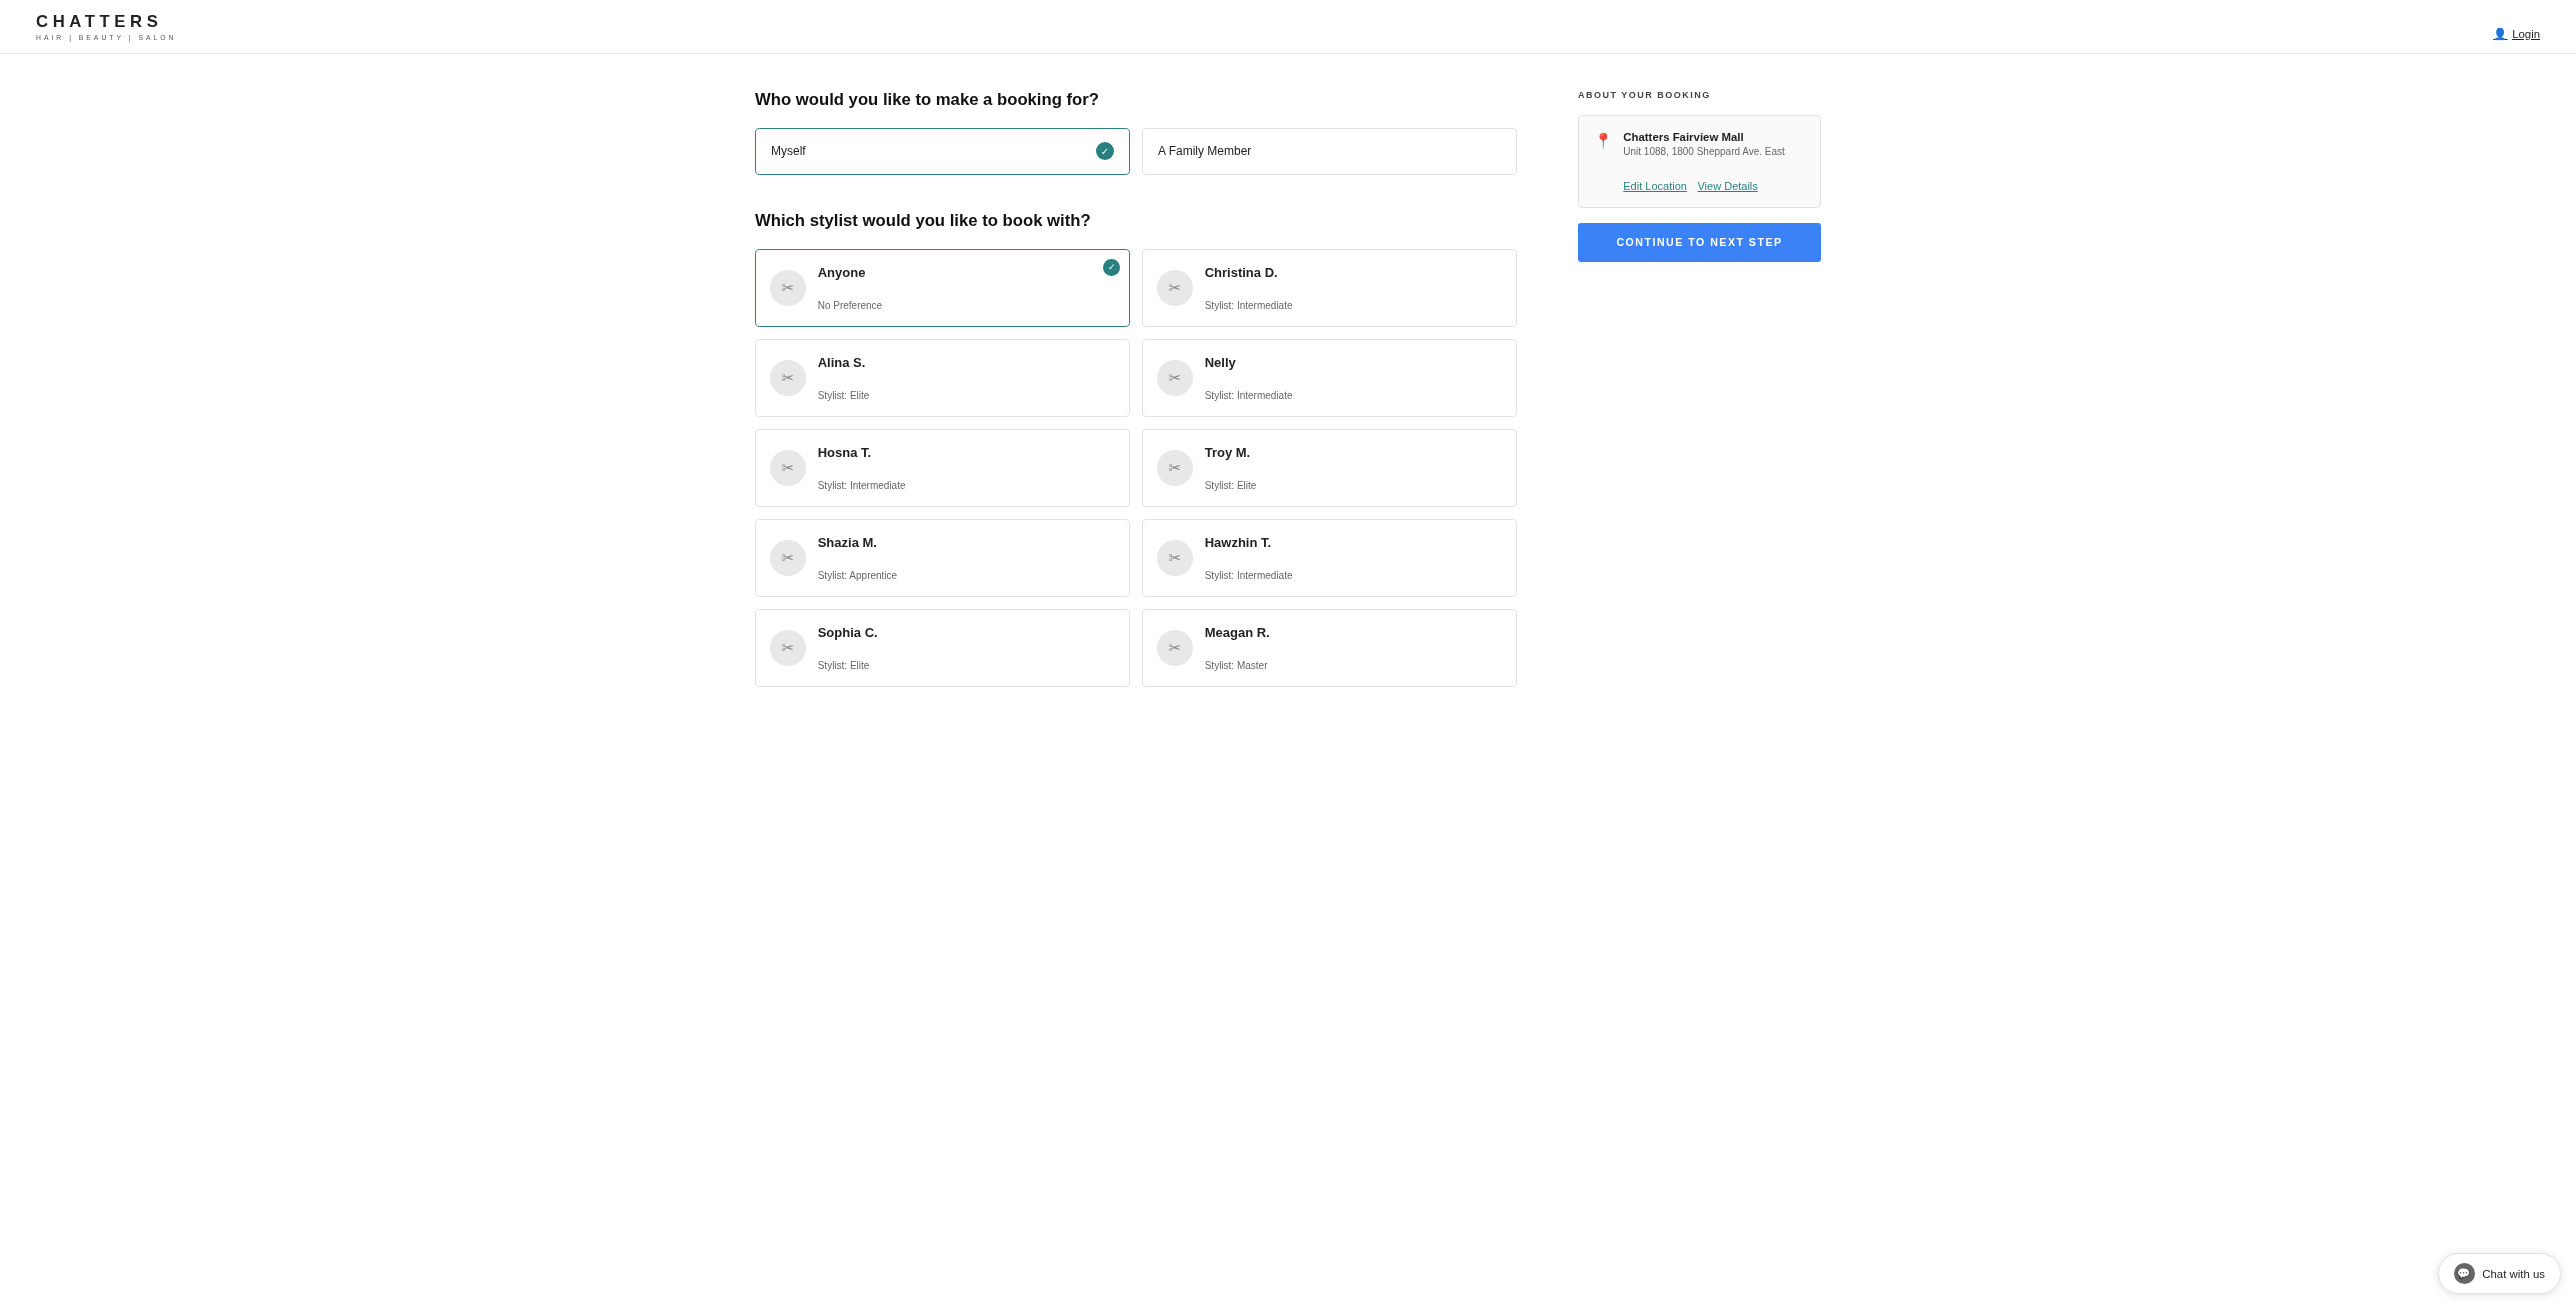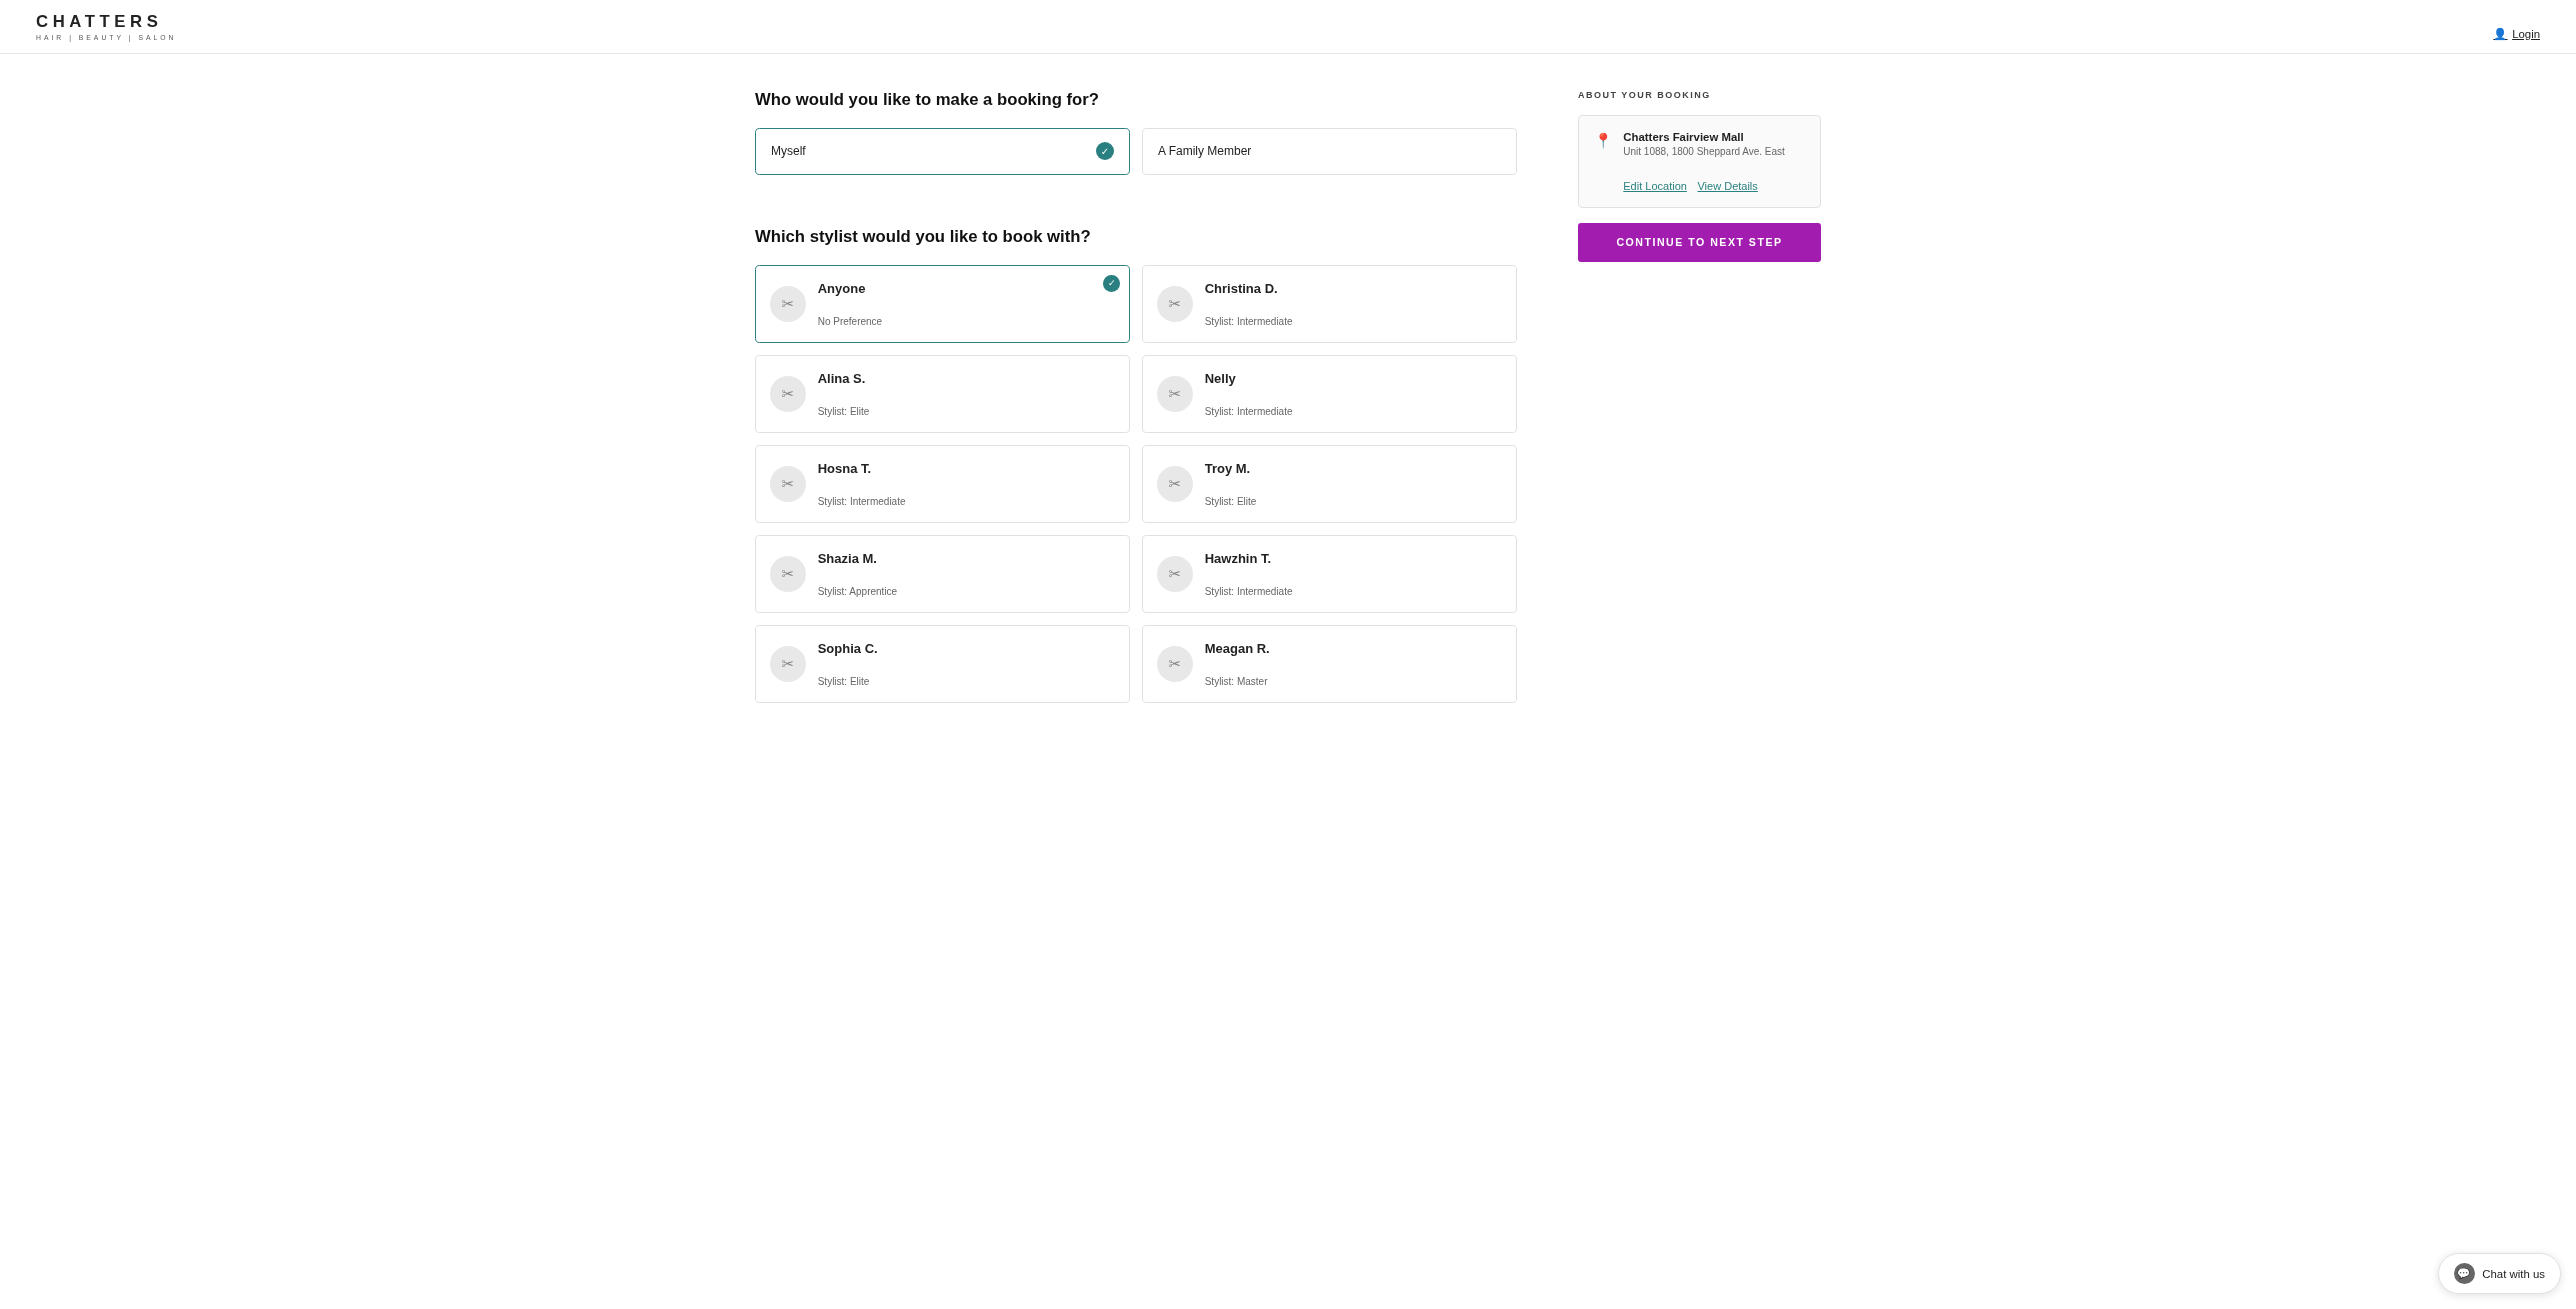--- a/index.html
+++ b/index.html
@@ -69,21 +69,21 @@
       font-size: 16.7px;
       font-weight: 600;
       color: #111;
       margin-bottom: 18px;
     }
 
     
     .booking-for-row {
       display: flex;
       gap: 12px;
-      margin-bottom: 52px;
+      margin-bottom: 36px;
       border-radius: 16px;
     }
     .booking-for-card {
       flex: 1;
       border: 1.5px solid #e0e0e0;
       border-radius: 4.6px;
       padding: 13.7px 15px;
       font-size: 12px;
       cursor: pointer;
       position: relative;
@@ -214,21 +214,21 @@
       font-size: 11px;
       color: #2a8080;
       text-decoration: underline;
       cursor: pointer;
       background: none;
       border: none;
     }
 
     .continue-btn {
       width: 100%;
-      background: #a21caf;
+      background: #3b82f6;
       color: #fff;
       border: none;
       border-radius: 3px;
       padding: 13.7px;
       font-size: 10.6px;
       font-weight: 700;
       letter-spacing: 1.5px;
       text-transform: uppercase;
       cursor: pointer;
     }

